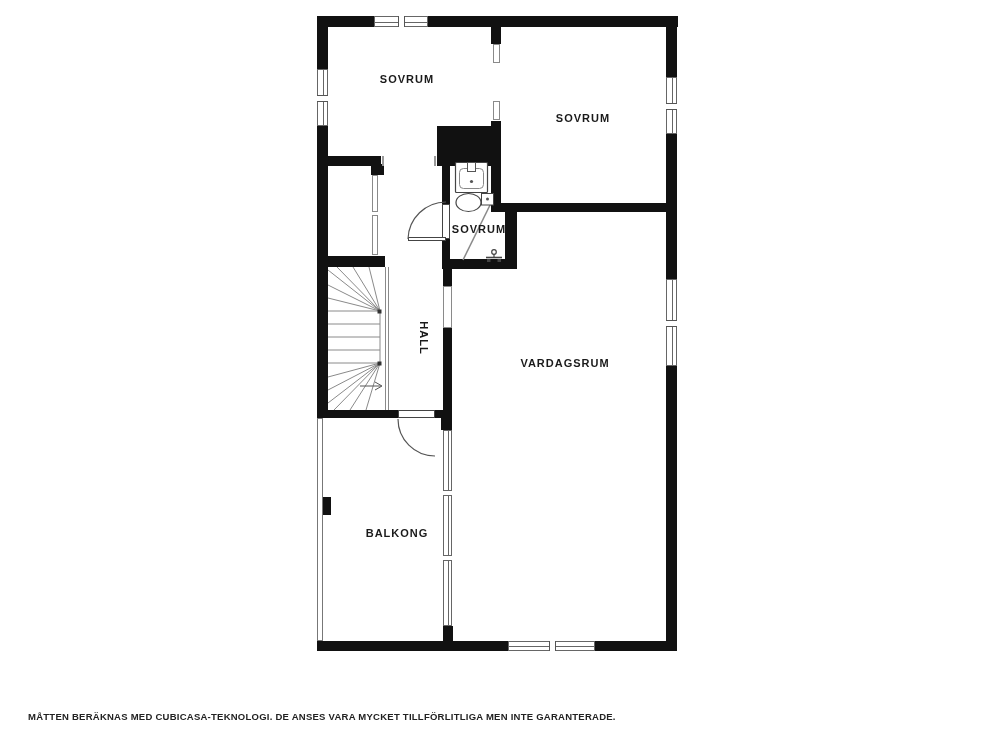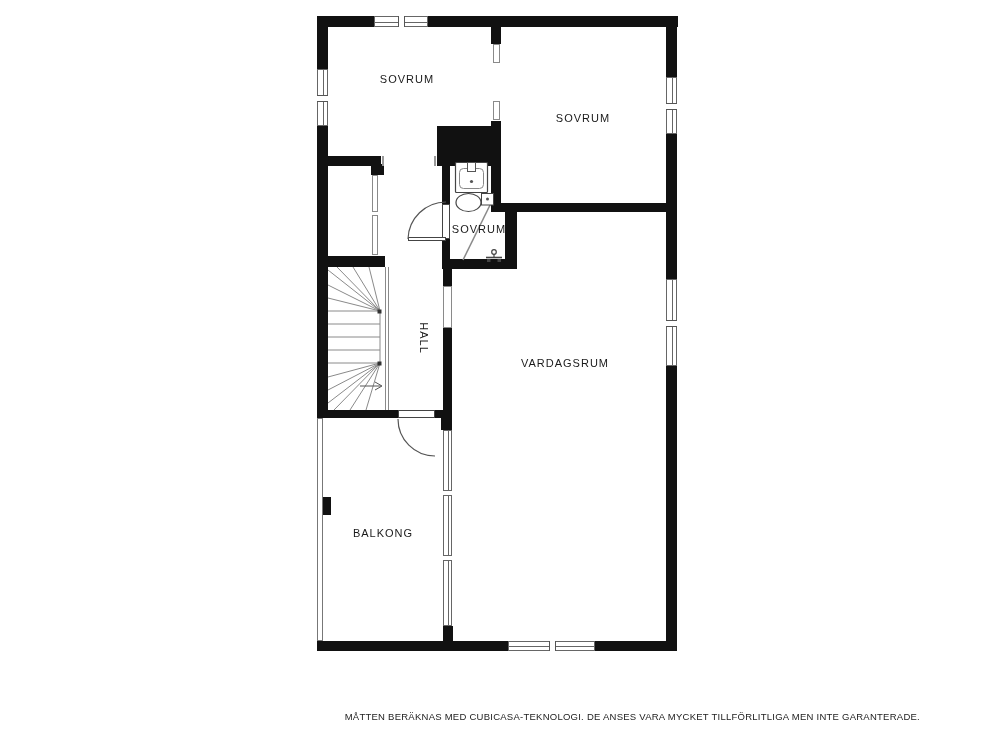--- a/index.html
+++ b/index.html
@@ -1,35 +1,35 @@
 <!DOCTYPE html>
 <html><head>
 <meta charset="utf-8">
 <style>
   html,body{margin:0;padding:0;background:#ffffff;}
   .page{position:relative;width:920px;height:744px;background:#ffffff;overflow:hidden;
-        font-family:"Liberation Sans", sans-serif;}
+        font-family:"Liberation Sans", sans-serif;font-weight:bold;}
   .w{position:absolute;background:#111111;}
   .window{position:absolute;background:#ffffff;border:1px solid #666;box-sizing:border-box;}
   .window i{position:absolute;display:block;}
   .window.h i{left:0;right:0;top:50%;border-top:1px solid #666;}
   .window.v i{top:0;bottom:0;left:50%;border-left:1px solid #666;}
   .window .mark{position:absolute;background:#fff;}
   .window.h .mark{left:50%;top:-1px;bottom:-1px;width:5px;margin-left:-3px;
                   border-left:1.5px solid #555;border-right:1.5px solid #555;}
   .window.v .mark{top:50%;left:-1px;right:-1px;height:5px;margin-top:-3px;
                   border-top:1.5px solid #555;border-bottom:1.5px solid #555;}
   .rail{position:absolute;background:#ffffff;border:1px solid #777;box-sizing:border-box;}
   .open{position:absolute;background:#ffffff;border:1px solid #8a8a8a;box-sizing:border-box;}
   .jamb{position:absolute;background:#999;}
   .door{position:absolute;background:#ffffff;border:1px solid #444;box-sizing:border-box;}
   .room-label{position:absolute;font-size:11px;letter-spacing:1px;color:#1a1a1a;
               text-align:center;width:120px;height:14px;line-height:14px;white-space:nowrap;}
   .rot90{transform:rotate(90deg);}
-  .disclaimer{position:absolute;left:0;right:0;top:711px;text-align:right;
+  .disclaimer{position:absolute;left:0;right:0;top:711px;text-align:left;
               font-size:9.5px;letter-spacing:0.25px;color:#222;padding-left:28px;}
   svg.overlay{position:absolute;left:0;top:0;pointer-events:none;}
 </style>
 </head>
 <body>
 
 <div class="page">
 
   <div class="w" style="left:317px;top:16px;width:361px;height:11px;"></div>
   <div class="w" style="left:317px;top:16px;width:11px;height:402px;"></div>
@@ -147,17 +147,17 @@
       <rect x="487" y="259" width="3.5" height="3" fill="#444" stroke="none"></rect>
       <rect x="497.5" y="259" width="3.5" height="3" fill="#444" stroke="none"></rect>
     </g>
   </svg>
 
   <div class="room-label" style="left:347px;top:72px;">SOVRUM</div>
   <div class="room-label" style="left:523px;top:111px;">SOVRUM</div>
   <div class="room-label" style="left:419px;top:222px;">SOVRUM</div>
   <div class="room-label rot90" style="left:364px;top:331px;">HALL</div>
   <div class="room-label" style="left:505px;top:356px;">VARDAGSRUM</div>
-  <div class="room-label" style="left:323px;top:526px;">BALKONG</div>
+  <div class="room-label" style="left:337px;top:526px;">BALKONG</div>
 
   <div class="disclaimer">MÅTTEN BERÄKNAS MED CUBICASA-TEKNOLOGI. DE ANSES VARA MYCKET TILLFÖRLITLIGA MEN INTE GARANTERADE.</div>
 
 </div>
 
 </body></html>

